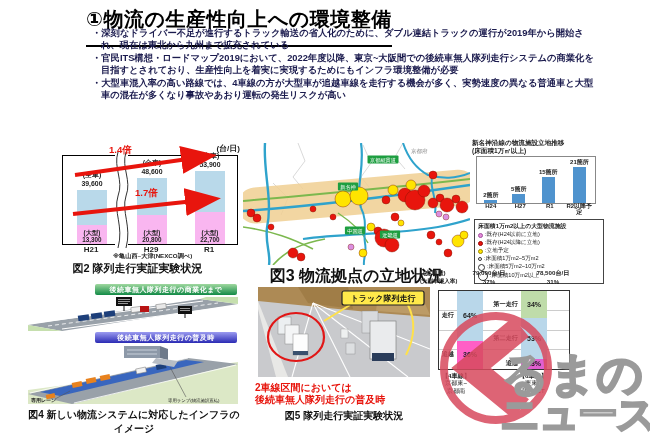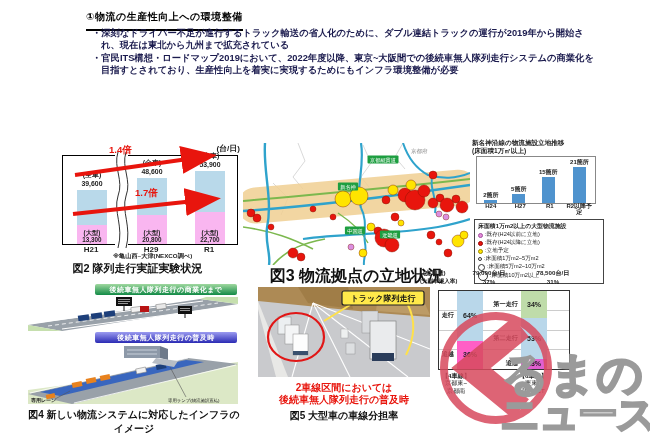--- a/index.html
+++ b/index.html
@@ -1,20 +1,20 @@
 <!DOCTYPE html>
 <html><head>
 <meta charset="utf-8">
 <style>
   html,body{margin:0;padding:0}
   body{width:650px;height:433px;position:relative;background:#fff;overflow:hidden;
        font-family:"Liberation Sans","DejaVu Sans",sans-serif;color:#1b1b4e}
   .abs{position:absolute}
-  .title{font-size:10px;font-weight:bold;color:#000;border-bottom:2px solid #000;
-         padding-bottom:7px;letter-spacing:.5px;white-space:nowrap}
+  .title{font-size:20px;font-weight:bold;color:#000;border-bottom:2px solid #000;
+         padding-bottom:15px;letter-spacing:.5px;white-space:nowrap}
   .bullets{font-size:9.3px;line-height:12.4px;font-weight:bold;color:#1b1b4e}
   .bullets div{padding-left:9px;text-indent:-9px}
   .cap{font-weight:bold;color:#111;text-align:center}
   
   .f2box{border:1px solid #000;background:#fff}
   .f2col{position:absolute;top:0;bottom:0;width:30px}
   .f2bar{position:absolute;bottom:0;left:0;width:30px;background:#b9d9ea}
   .f2large{position:absolute;bottom:0;left:0;right:0;background:#f9b6f0;font-size:6.3px;
            line-height:1.15;text-align:center;display:flex;flex-direction:column;
            justify-content:flex-end;padding-bottom:1px;color:#222;font-weight:bold;overflow:visible}
@@ -43,33 +43,34 @@
          font-weight:bold;color:#222}
   .f6name{position:absolute;width:60px;text-align:center;font-size:6.2px;line-height:1.2;color:#222}
   .f6name span{display:block}
   .f6name span:first-child{font-weight:bold}
   .grid{position:absolute;left:0;right:0;height:1px;background:#ccc}
   
   .ban{position:absolute;height:11px;color:#fff;font-size:7px;font-weight:bold;display:flex;
        align-items:center;justify-content:center;border-radius:2px;letter-spacing:.5px;width:142px}
   .ban1{background:linear-gradient(180deg,#9fd89f,#128a46)}
   .ban2{background:linear-gradient(180deg,#9b9bf0,#2b2bb4)}
-  .f5note{font-size:10px;font-weight:bold;color:#e8150d;text-align:center;line-height:1.2}
+  .f5note{font-size:10px;font-weight:bold;color:#e8150d;line-height:1.2}
   .wm{pointer-events:none}
 </style>
 </head>
 <body>
 
 <div class="abs" style="left:86px;top:6px">
   <span class="title">①物流の生産性向上への環境整備</span>
 </div>
 
 <div class="abs bullets" style="left:92px;top:27px;width:508px">
   <div>・深刻なドライバー不足が進行するトラック輸送の省人化のために、ダブル連結トラックの運行が2019年から開始され、現在は東北から九州まで拡充されている</div>
   <div>・官民ITS構想・ロードマップ2019において、2022年度以降、東京~大阪間での後続車無人隊列走行システムの商業化を目指すとされており、生産性向上を着実に実現するためにもインフラ環境整備が必要</div>
+  <div>・大型車混入率の高い路線では、4車線の方が大型車が追越車線を走行する機会が多く、実勢速度の異なる普通車と大型車の混在が多くなり事故やあおり運転の発生リスクが高い</div>
 </div>
 
 <div class="abs" style="left:35px;top:143px;width:205px;height:135px">
   <div class="abs" style="right:0;top:0;font-size:8px;font-weight:bold;color:#222">(台/日)</div>
   <div class="abs f2box" style="left:27px;top:12px;width:174px;height:88px">
     <div class="f2col" style="left:14px">
       <div class="f2val" style="bottom: 56px;">
         <span>(全車)</span>
         <span>39,600</span>
       </div>
@@ -350,21 +351,21 @@
     <ellipse cx="38" cy="50" rx="28" ry="24" fill="none" stroke="#e11616" stroke-width="2.2"></ellipse>
     <path d="M92,18 L66,34" stroke="#ffe14a" stroke-width="2" fill="none"></path>
     <path d="M150,18 C158,34 156,52 148,68" stroke="#ffe14a" stroke-width="2" fill="none"></path>
     <rect x="84" y="4" width="82" height="14" rx="2" fill="#ffe94a" stroke="#222" stroke-width="1.2"></rect>
     <text x="125" y="14" text-anchor="middle" font-size="8" font-weight="bold" fill="#111">トラック隊列走行</text>
   </svg>
   <div class="abs f5note" style="left:0;top:97px;width:178px">
     <div>2車線区間においては</div>
     <div>後続車無人隊列走行の普及時</div>
   </div>
-  <div class="abs cap" style="left:0;top:124px;width:178px;font-size:10px">図5 大型車の車線分担率</div>
+  <div class="abs cap" style="left:0;top:124px;width:178px;font-size:10px">図5 隊列走行実証実験状況</div>
 </div>
 
 <div class="abs" style="left:423px;top:267px;width:200px;height:150px">
   <span class="f6h" style="left:0;top:2px">(交通量)</span>
   <span class="f6h" style="left:34px;top:2px;width:64px;text-align:center">79,000台/日</span>
   <span class="f6h" style="left:98px;top:2px;width:64px;text-align:center">78,500台/日</span>
   <span class="f6h" style="left:-3px;top:11px;font-size:5.6px">(大型車混入率)</span>
   <span class="f6h" style="left:34px;top:11px;width:64px;text-align:center">37%</span>
   <span class="f6h" style="left:98px;top:11px;width:64px;text-align:center">31%</span>
   <div class="abs f6box" style="left:15px;top:23px;width:130px;height:78px">

